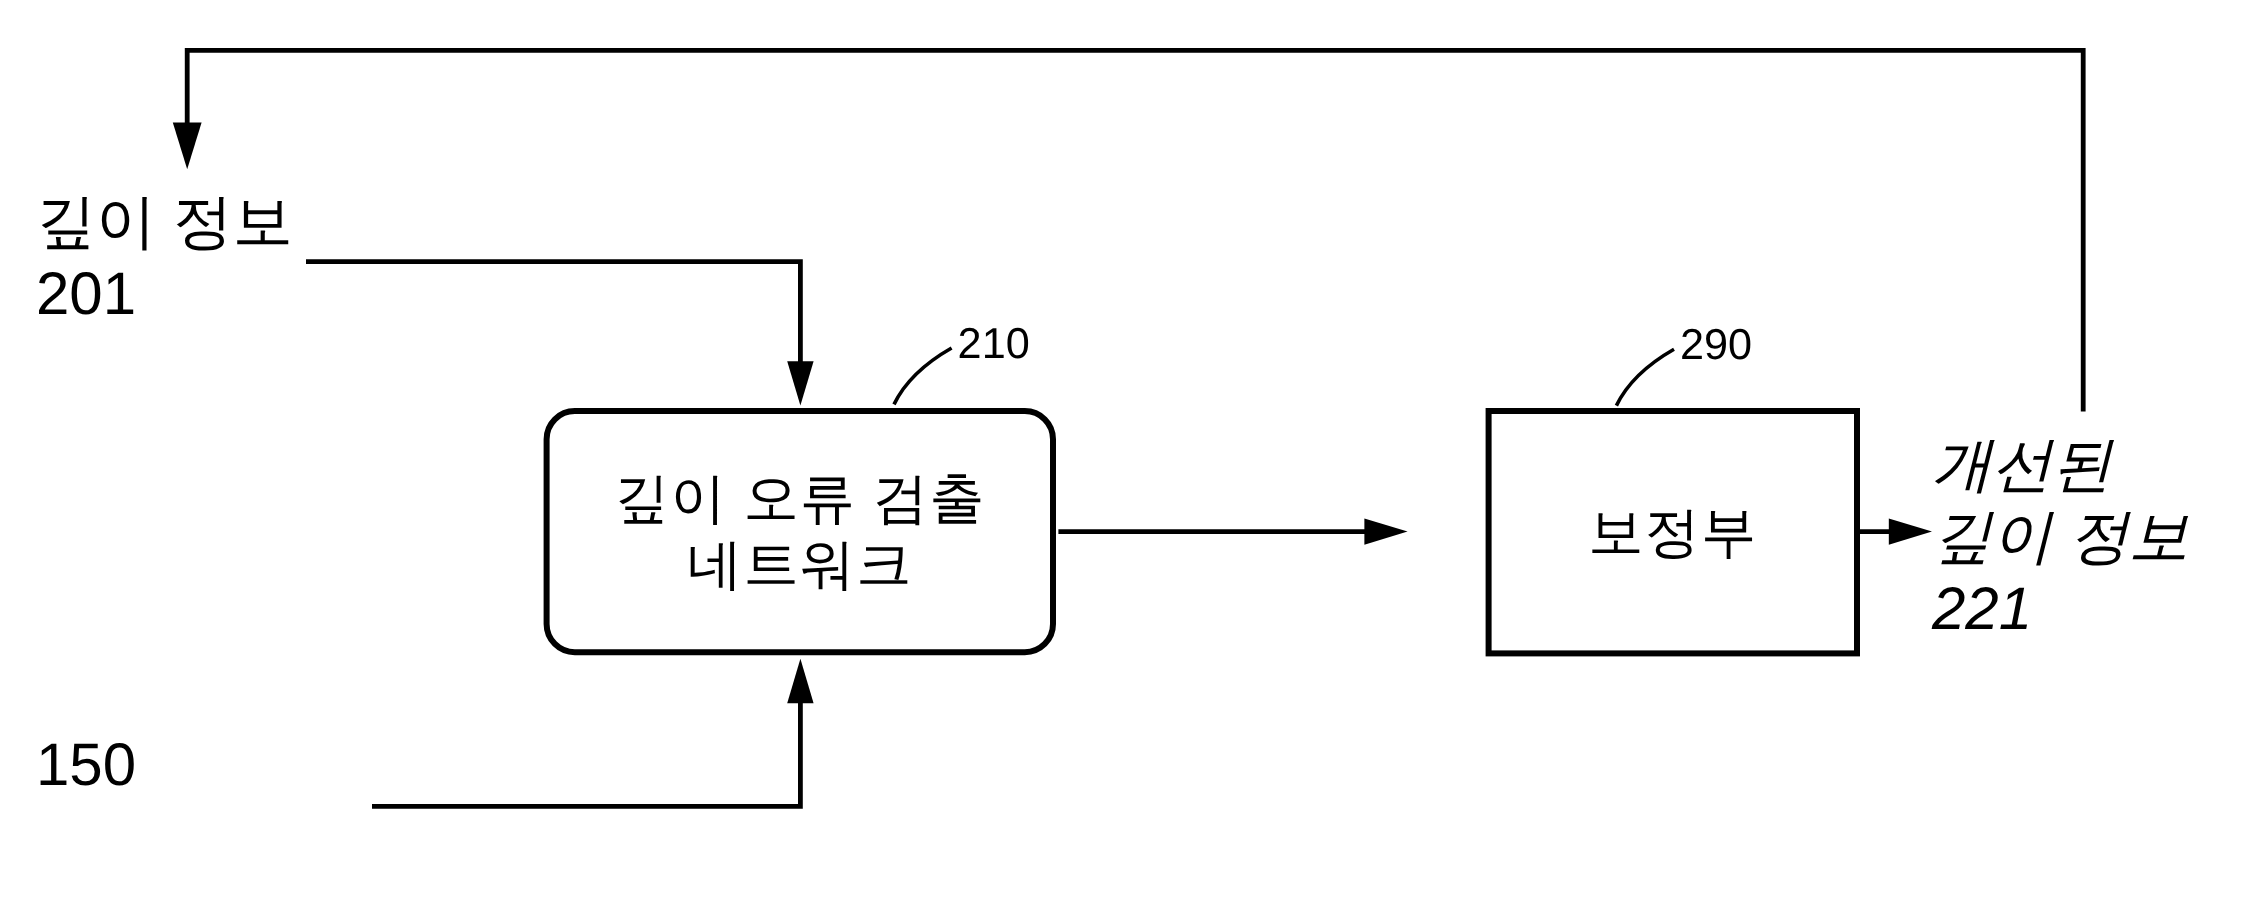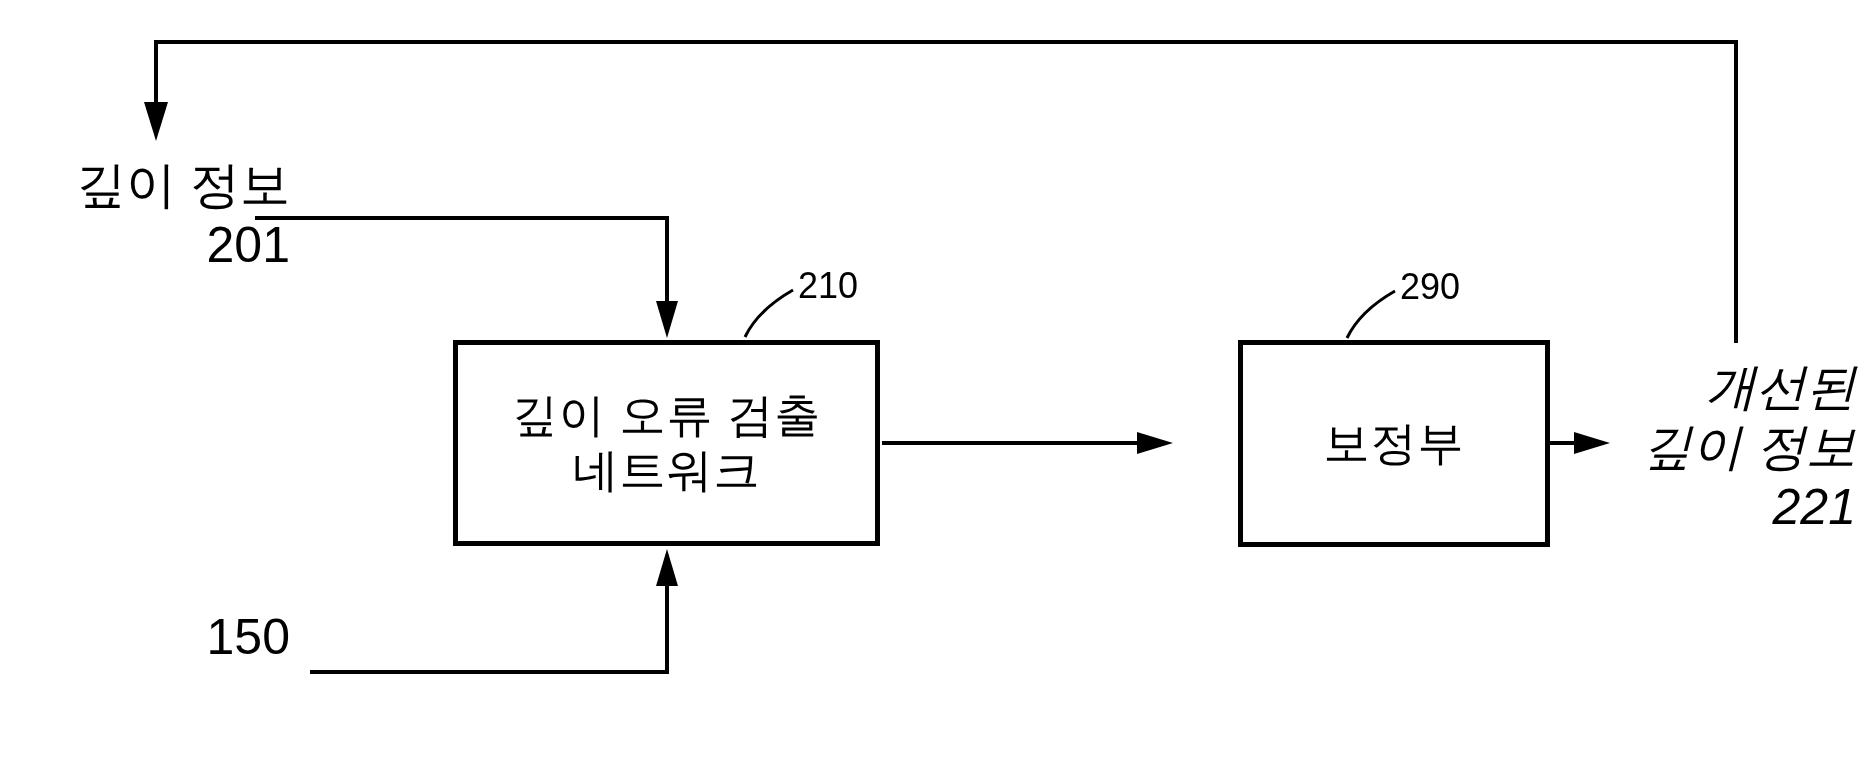--- a/index.html
+++ b/index.html
@@ -35,30 +35,31 @@
     text-align: center;
     font-size: 46px;
     line-height: 55px;
     letter-spacing: 1px;
   }
   #network-box {
     left: 453px;
     top: 340px;
     width: 427px;
     height: 206px;
+    border-radius: 26px;
   }
   #correction-box {
     left: 1238px;
     top: 340px;
     width: 312px;
     height: 207px;
   }
   .label {
     position: absolute;
-    text-align: right;
+    text-align: left;
     font-size: 50px;
     line-height: 60px;
     white-space: nowrap;
   }
   #depth-label  { left: 30px;   top: 155px; width: 260px; }
   #color-label  { left: 30px;   top: 607px; width: 260px; }
   #pred-label   { left: 900px;  top: 305px; width: 240px; }
   #output-label { left: 1610px; top: 357px; width: 246px; font-style: italic; }
   .refnum {
     position: absolute;

